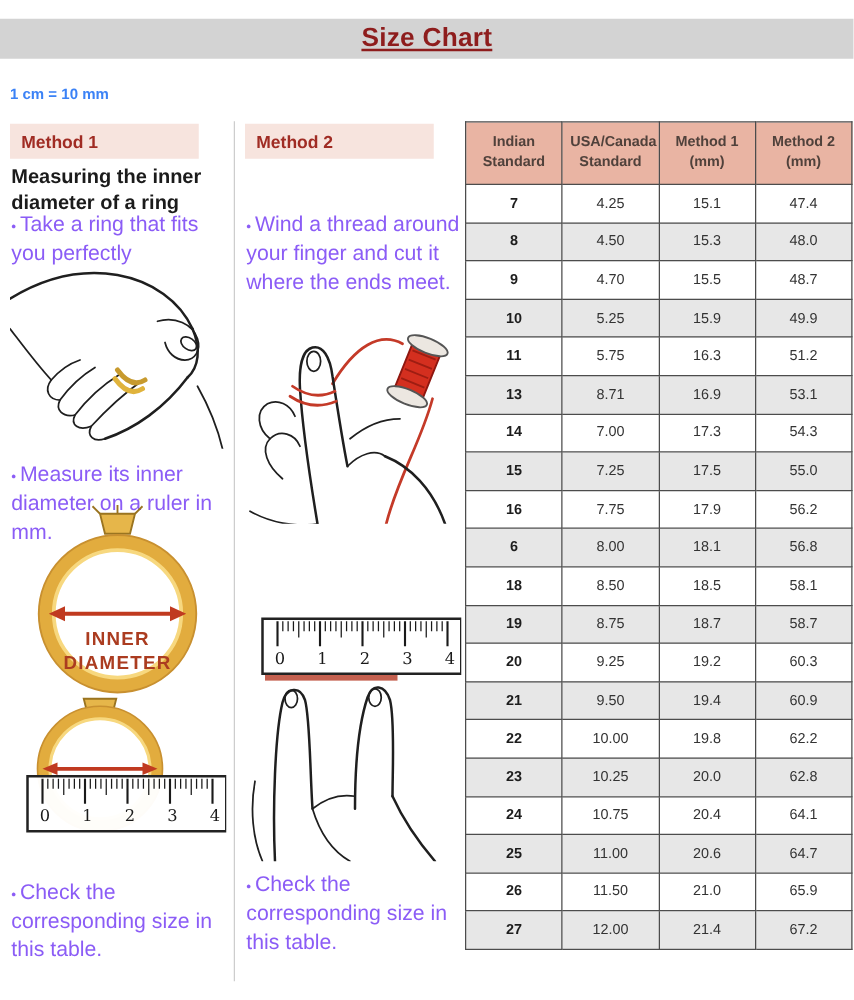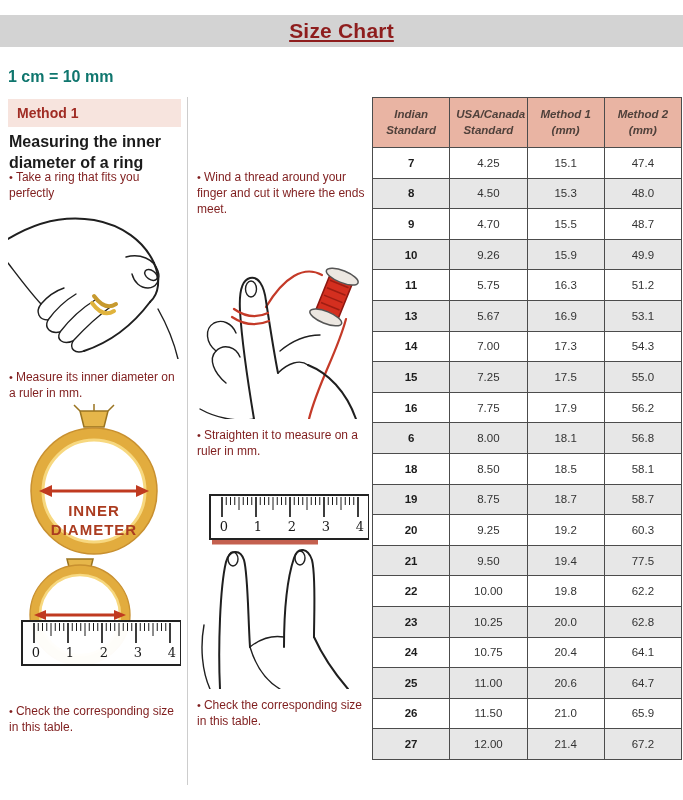--- a/index.html
+++ b/index.html
@@ -6,41 +6,41 @@
     --title_red:#8e1d1d; --method_label_red:#a02c24; --method_header_bg:#f7e4de;
     --table_header_bg:#e9b4a3; --table_header_text:#50413b; --row_alt_bg:#e7e7e7;
     --top_bar_bg:#d3d3d3; --ring_gold:#e2ac3e; --thread_red:#c43a28;
   }
   html,body{margin:0;padding:0;background:#fff;}
   .page{position:relative;width:683px;height:800px;background:#fff;overflow:hidden;
         font-family:"Liberation Sans",sans-serif;color:#1e1e1e;}
   .top-bar{position:absolute;left:0;top:15px;width:683px;height:32px;background:var(--top_bar_bg);
            display:flex;align-items:center;justify-content:center;}
   .page-title{font-size:21px;font-weight:bold;color:var(--title_red);text-decoration:underline;letter-spacing:.2px;}
-  .scale-note{position:absolute;left:8px;top:68px;font-size:16px;font-weight:bold;color:#0f766e;}
+  .scale-note{position:absolute;left:8px;top:68px;font-size:12px;font-weight:bold;color:#3b82f6;}
   .col{position:absolute;top:97px;width:173px;height:690px;}
   .col-m1{left:8px;} .col-m2{left:196px;}
   .col-divider{position:absolute;left:187px;top:97px;width:1px;height:688px;background:#cdcdcd;}
-  .method-header{position:absolute;left:0;top:2px;width:173px;height:28px;box-sizing:border-box;
+  .method-header{position:absolute;left:0;top:2px;width:151px;height:28px;box-sizing:border-box;
                  background:var(--method_header_bg);color:var(--method_label_red);
                  font-size:14px;font-weight:bold;padding:6px 9px;}
   .method-title{position:absolute;left:1px;width:171px;font-size:16px;font-weight:bold;line-height:1.3;color:#1b1b1b;}
-  .bullet{position:absolute;left:1px;width:171px;font-size:12px;line-height:1.35;color:#7f1d1d;}
+  .bullet{position:absolute;left:1px;width:171px;font-size:17px;line-height:1.35;color:#8b5cf6;}
   .bullet::before{content:"•\00a0 ";font-size:11px;}
   .illus{position:absolute;left:0;}
   .line{fill:none;stroke:#1f1f1f;stroke-width:2;stroke-linecap:round;stroke-linejoin:round;}
   .thin{stroke-width:1.4;}
   .thread{fill:none;stroke:var(--thread_red);stroke-width:2.2;stroke-linecap:round;}
   .ann-text{font-family:"Liberation Sans",sans-serif;font-weight:bold;fill:#ab3c20;letter-spacing:1px;}
   .ruler-num{font-family:"DejaVu Serif",serif;font-size:13px;fill:#1a1a1a;}
   
   .size-table-wrap{position:absolute;left:372px;top:97px;width:310px;}
   table.size-table{width:100%;border-collapse:collapse;table-layout:fixed;}
   table.size-table th{background:var(--table_header_bg);color:var(--table_header_text);
-      font-size:11.5px;font-weight:bold;height:45px;border:1px solid #4c4c4c;padding:2px 6px;line-height:1.35;font-style:italic;}
+      font-size:11.5px;font-weight:bold;height:45px;border:1px solid #4c4c4c;padding:2px 6px;line-height:1.35;}
   table.size-table td{height:29.6px;text-align:center;vertical-align:middle;border:1px solid #4c4c4c;
       font-size:11.5px;color:#333;padding:0 4px;}
   table.size-table tr:nth-child(even) td{background:var(--row_alt_bg);}
   table.size-table td.c-ind{font-weight:bold;color:#1d1d1d;}
 </style>
 </head>
 <body>
 
 <div class="page">
 
@@ -136,20 +136,21 @@
           <text x="164" y="100" text-anchor="middle" class="ruler-num">4</text>
         </g>
     </svg>
 
     <div class="bullet" style="top:606px">Check the corresponding size in this table.</div>
   </div>
 
   <div class="col-divider"></div>
 
   <div class="col col-m2">
+    <div class="method-header">Method 2</div>
     <div class="bullet" style="top:72px">Wind a thread around your finger and cut it where the ends meet.</div>
 
     <svg class="illus" style="top:126px" width="173" height="196" viewBox="0 0 173 196">
       <path class="thread" d="M70,84 C88,54 108,42 126,52"></path>
       <path class="thread" d="M150,96 C141,130 122,160 113,196"></path>
       <g transform="rotate(22 138 74)">
         <rect x="126" y="52" width="24" height="44" rx="3" fill="#d42f1f" stroke="#8e1710" stroke-width="1.5"></rect>
         <path d="M128,60 h20 M128,68 h20 M128,76 h20 M128,84 h20" stroke="#9e1d12" stroke-width="1.5"></path>
         <ellipse cx="138" cy="52" rx="17" ry="6" fill="#ece7e1" stroke="#555" stroke-width="1.5"></ellipse>
         <ellipse cx="138" cy="96" rx="17" ry="6" fill="#ece7e1" stroke="#555" stroke-width="1.5"></ellipse>
@@ -159,21 +160,20 @@
       <path class="line thin" d="M30,160 C18,150 12,136 20,128 C28,120 40,124 44,134"></path>
       <path class="line thin" d="M20,128 C10,120 8,106 18,100 C26,96 36,100 40,110"></path>
       <path class="line thin" d="M82,150 C92,140 104,136 112,142"></path>
       <path class="line thin" d="M4,186 C20,195 40,199 58,196"></path>
       <path class="line" d="M112,142 C132,150 150,168 160,196"></path>
       <path class="line thin" d="M84,128 C96,118 110,112 124,112"></path>
       <path class="thread" d="M38,86 q17,12 34,4"></path>
       <path class="thread" d="M36,94 q18,12 37,4"></path>
     </svg>
 
-    <div class="bullet" style="top:330px">Straighten it to measure on a ruler in mm.</div>
 
     <svg class="illus" style="top:370px" width="173" height="222" viewBox="0 0 173 222">
       <rect x="14" y="28" width="159" height="44" fill="#ffffff" stroke="#222" stroke-width="2"></rect>
       <g>
           <line x1="26" y1="30" x2="26" y2="50" stroke="#1a1a1a" stroke-width="1.7"></line>
           <text x="28" y="64" text-anchor="middle" class="ruler-num">0</text>
           <line x1="30.25" y1="30" x2="30.25" y2="38" stroke="#1a1a1a" stroke-width="1"></line>
           <line x1="34.5" y1="30" x2="34.5" y2="38" stroke="#1a1a1a" stroke-width="1"></line>
           <line x1="38.75" y1="30" x2="38.75" y2="38" stroke="#1a1a1a" stroke-width="1"></line>
           <line x1="43" y1="30" x2="43" y2="43" stroke="#1a1a1a" stroke-width="1"></line>
@@ -248,33 +248,33 @@
             <td>48.0</td>
           </tr>
           <tr>
             <td class="c-ind">9</td>
             <td>4.70</td>
             <td>15.5</td>
             <td>48.7</td>
           </tr>
           <tr>
             <td class="c-ind">10</td>
-            <td>9.26</td>
+            <td>5.25</td>
             <td>15.9</td>
             <td>49.9</td>
           </tr>
           <tr>
             <td class="c-ind">11</td>
             <td>5.75</td>
             <td>16.3</td>
             <td>51.2</td>
           </tr>
           <tr>
             <td class="c-ind">13</td>
-            <td>5.67</td>
+            <td>8.71</td>
             <td>16.9</td>
             <td>53.1</td>
           </tr>
           <tr>
             <td class="c-ind">14</td>
             <td>7.00</td>
             <td>17.3</td>
             <td>54.3</td>
           </tr>
           <tr>
@@ -310,21 +310,21 @@
           <tr>
             <td class="c-ind">20</td>
             <td>9.25</td>
             <td>19.2</td>
             <td>60.3</td>
           </tr>
           <tr>
             <td class="c-ind">21</td>
             <td>9.50</td>
             <td>19.4</td>
-            <td>77.5</td>
+            <td>60.9</td>
           </tr>
           <tr>
             <td class="c-ind">22</td>
             <td>10.00</td>
             <td>19.8</td>
             <td>62.2</td>
           </tr>
           <tr>
             <td class="c-ind">23</td>
             <td>10.25</td>

